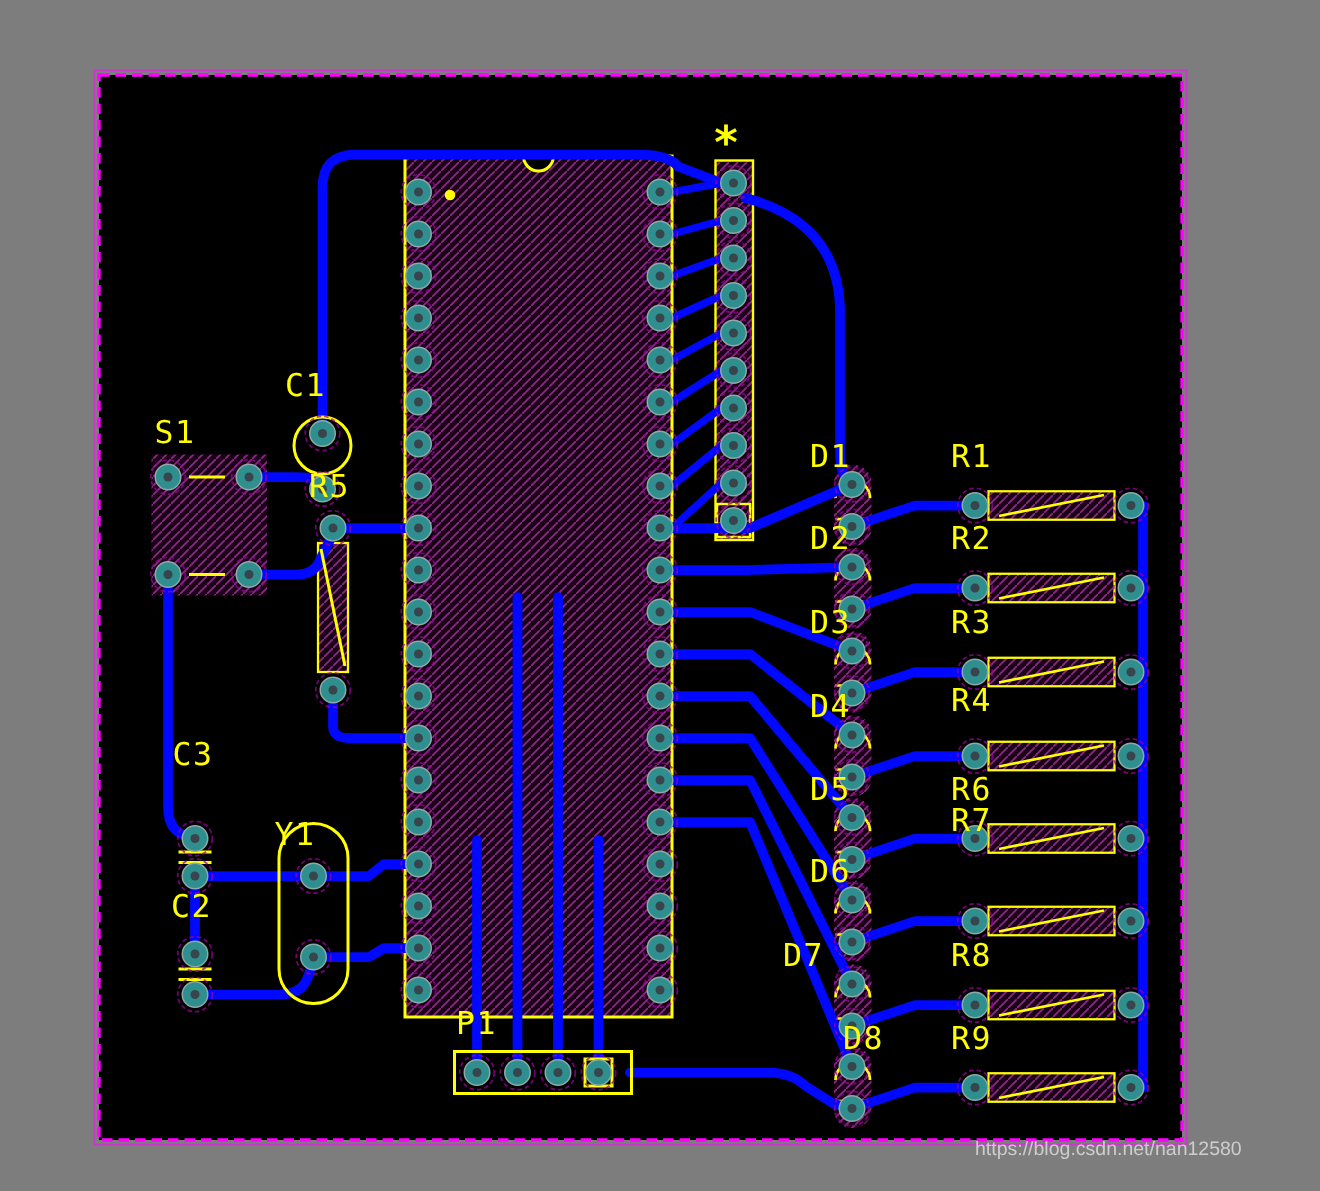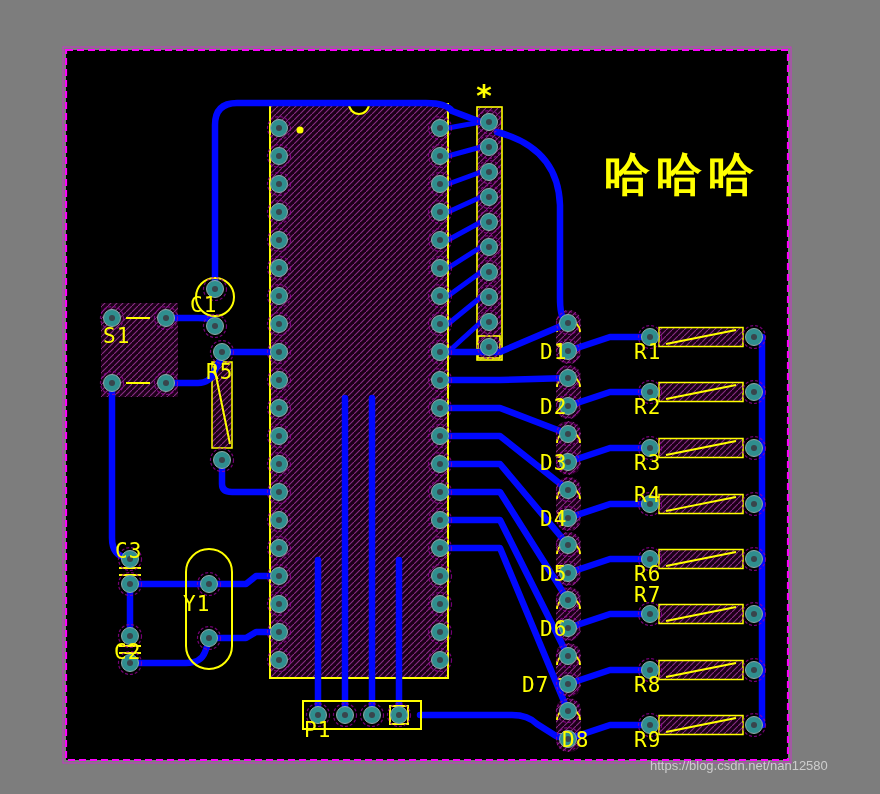--- a/index.html
+++ b/index.html
@@ -12,21 +12,21 @@
   }
   #pcb-svg{position:absolute;left:0;top:0;z-index:1;}
   .trace{stroke:var(--trace,#0008ff);stroke-width:6.5;fill:none;stroke-linecap:round;stroke-linejoin:round;}
   .trace.thin{stroke-width:5;}
   .silk{stroke:var(--silkscreen,#ffff00);fill:none;stroke-width:2;}
   .silk.thin{stroke-width:1.8;}
   .hatch-body{fill:url(#hatch);}
   .silk-stroke{stroke:var(--silkscreen,#ffff00);stroke-width:1.5;}
   .ref{
     position:absolute;z-index:3;color:var(--silkscreen,#ffff00);
-    font:500 21px "DejaVu Sans Mono", monospace;white-space:nowrap;letter-spacing:1px;margin-top:48px;
+    font:500 21px "DejaVu Sans Mono", monospace;white-space:nowrap;letter-spacing:1px;
   }
   #silk-title{
     position:absolute;z-index:3;color:var(--silkscreen,#ffff00);
     font:700 46px "DejaVu Sans", sans-serif;letter-spacing:6px;white-space:nowrap;
   }
   #pin1-star{
     position:absolute;z-index:3;color:var(--silkscreen,#ffff00);
     font:700 30px "DejaVu Sans Mono", monospace;
   }
   #watermark{
@@ -297,22 +297,21 @@
   <span class="ref" style="left:540px;top:403px">D3</span>
   <span class="ref" style="left:540px;top:459px">D4</span>
   <span class="ref" style="left:540px;top:514px">D5</span>
   <span class="ref" style="left:540px;top:569px">D6</span>
   <span class="ref" style="left:522px;top:625px">D7</span>
   <span class="ref" style="left:562px;top:680px">D8</span>
 
   <span class="ref" style="left:634px;top:292px">R1</span>
   <span class="ref" style="left:634px;top:347px">R2</span>
   <span class="ref" style="left:634px;top:403px">R3</span>
-  <span class="ref" style="left:634px;top:435px">R4</span>
+  <span class="ref" style="left:634px;top:455px">R4</span>
   <span class="ref" style="left:634px;top:514px">R6</span>
   <span class="ref" style="left:634px;top:535px">R7</span>
   <span class="ref" style="left:634px;top:625px">R8</span>
   <span class="ref" style="left:634px;top:680px">R9</span>
 
-  <span id="silk-title" style="left:604px;top:144px">哈哈哈</span>
   <span id="pin1-star" style="left:475px;top:78px">*</span>
   <span id="watermark" style="left:650px;top:758px">https://blog.csdn.net/nan12580</span>
 </div>
 
 </body></html>

